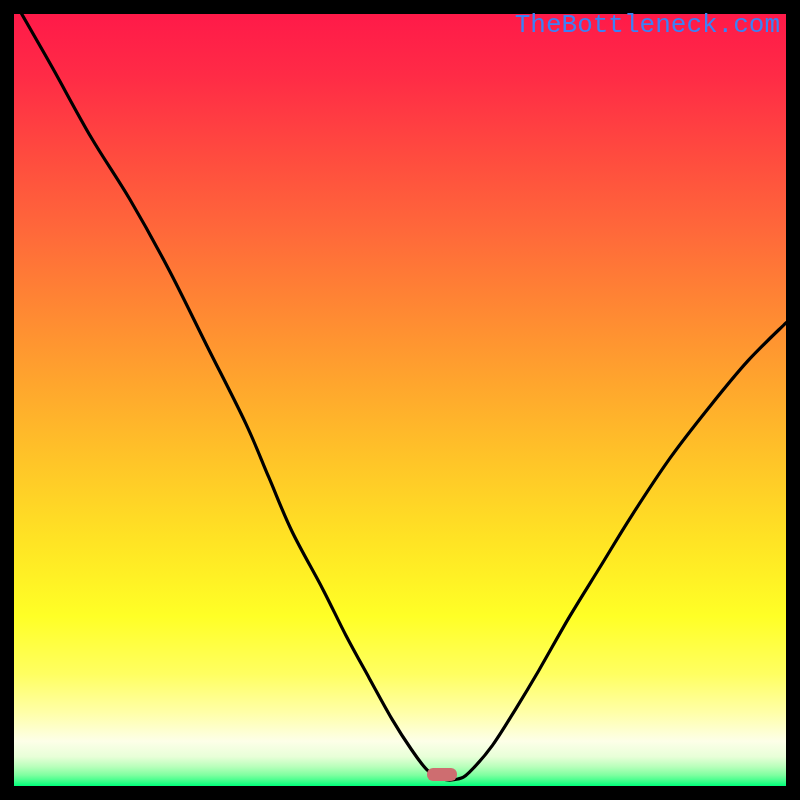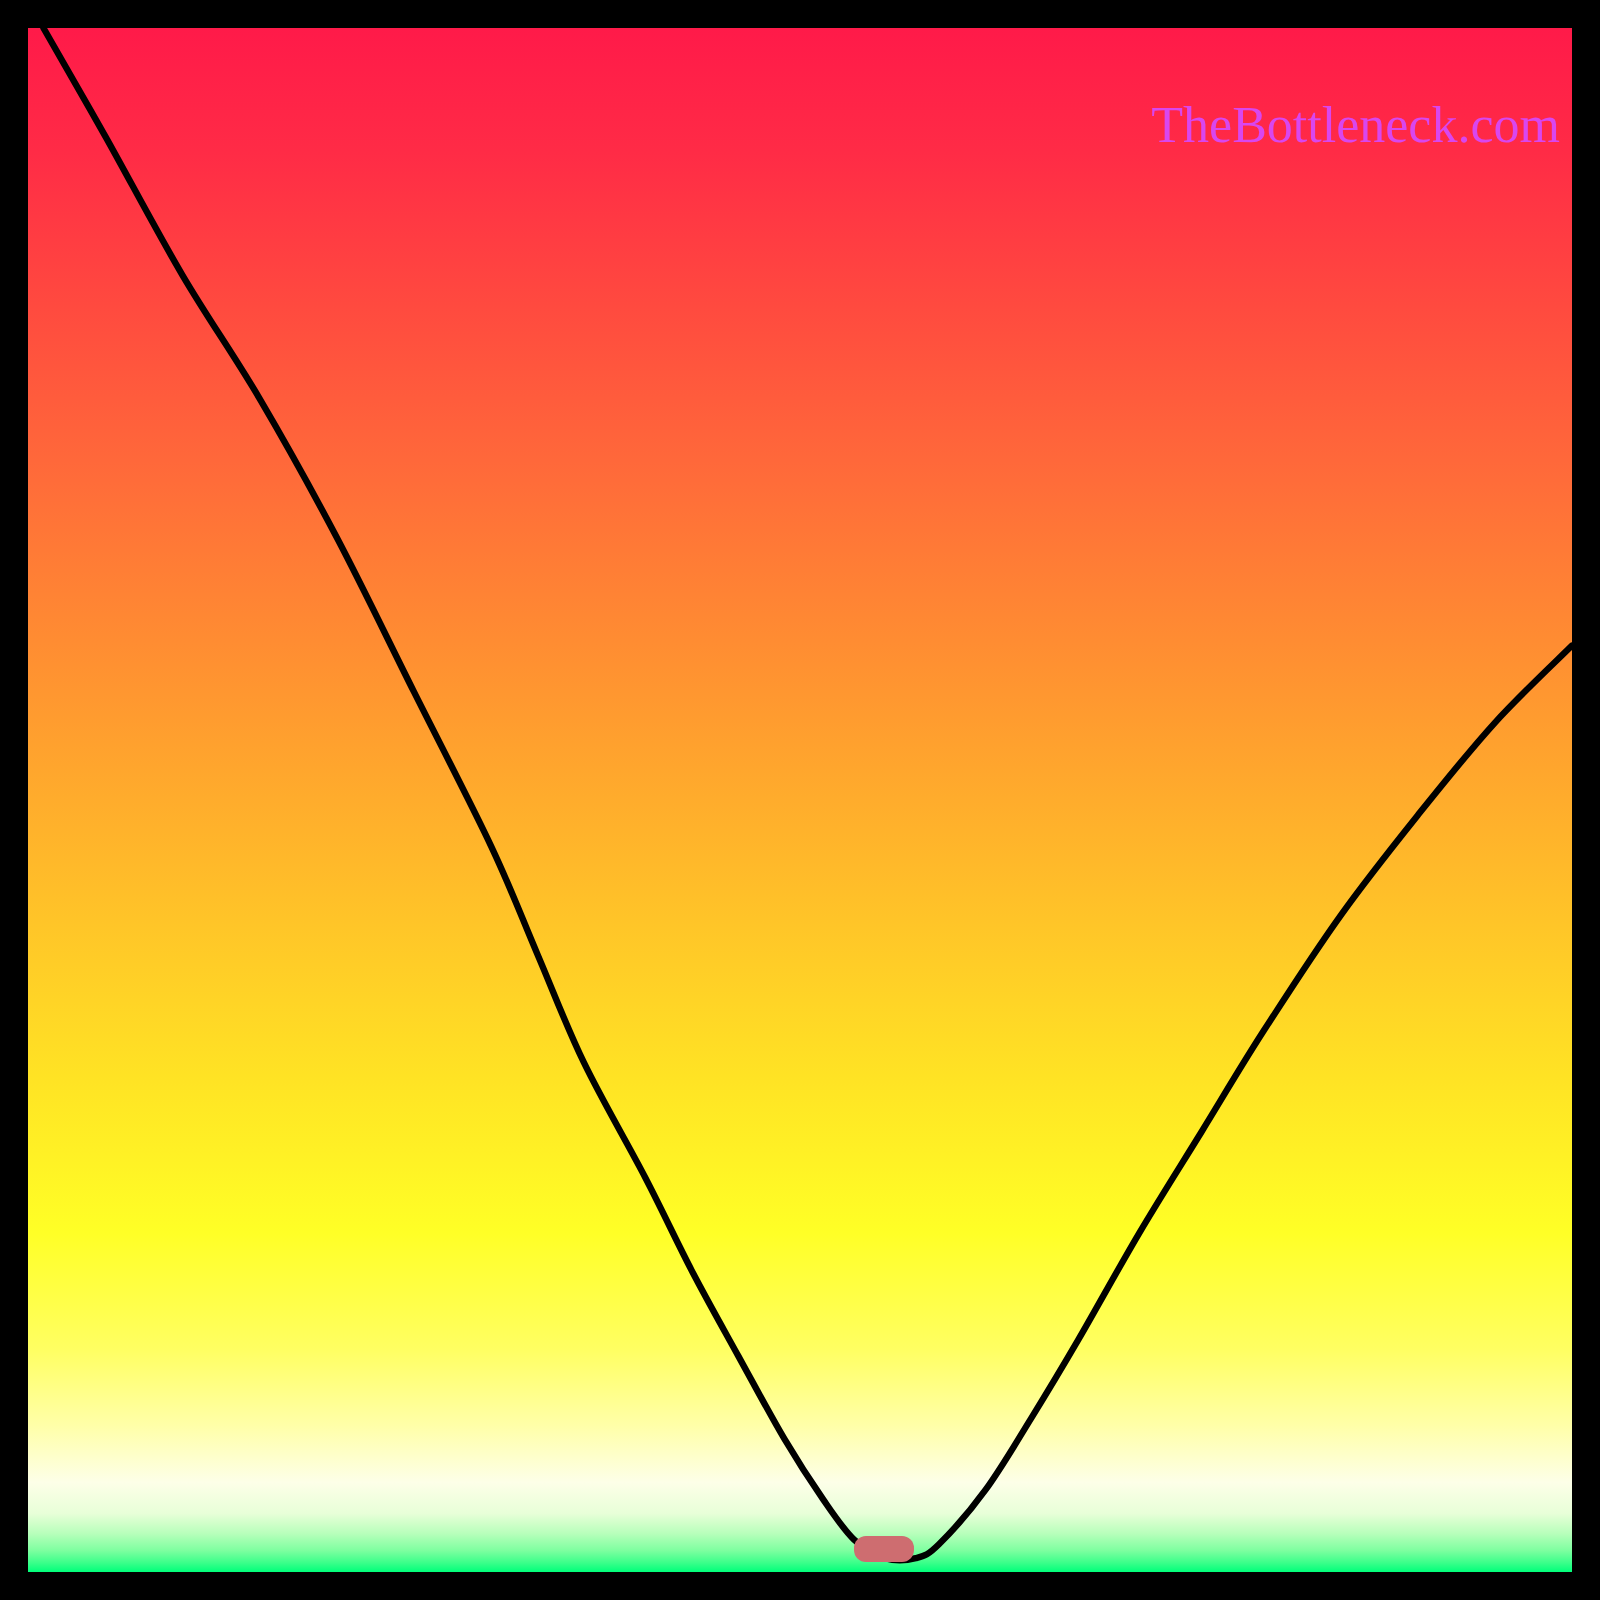--- a/index.html
+++ b/index.html
@@ -22,26 +22,25 @@
     position: absolute;
     left: 0;
     top: 0;
     width: 772px;
     height: 772px;
   }
   .watermark {
     position: absolute;
     top: -4px;
     right: 6px;
-    font-family: Liberation Serif, serif;
+    font-family: Liberation Mono, monospace;
     font-size: 26px;
     font-weight: 500;
-    color: #d946ef;
+    color: #3b82f6;
     letter-spacing: 0px;
-    margin-top: 38px;
   }
   .curve {
     position: absolute;
     left: 0;
     top: 0;
     width: 772px;
     height: 772px;
   }
   .marker {
     position: absolute;

